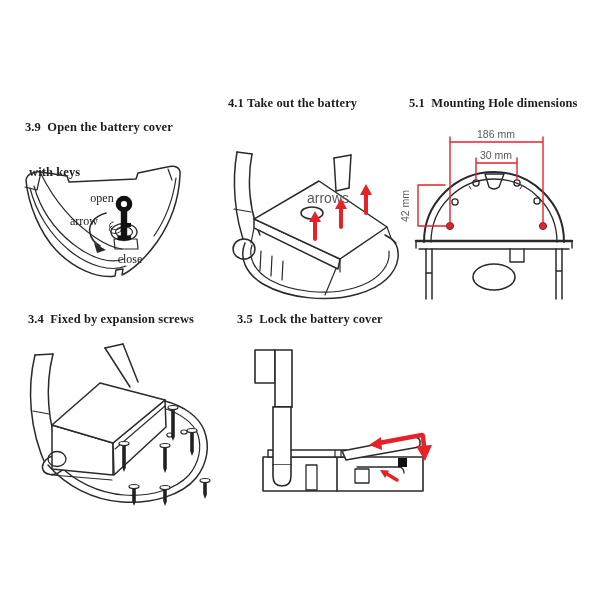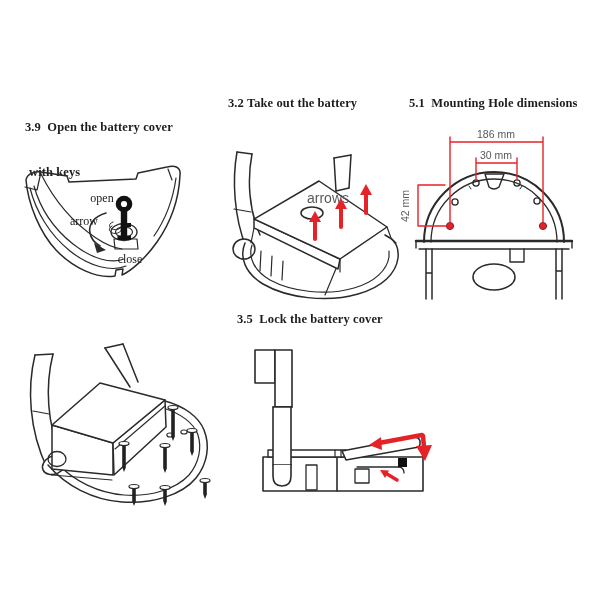--- a/index.html
+++ b/index.html
@@ -18,22 +18,23 @@
 </style>
 </head>
 <body>
 
 <div id="page">
 
   <div class="heading" style="left:25px;top:90px">
     <span style="display:block">3.9  Open the battery cover</span>
     <span style="display:block;margin-left:4px">with keys</span>
   </div>
-  <div class="heading" style="left:228px;top:96px">3.2 Take out the battery</div>
+  <div class="heading" style="left:228px;top:96px">4.1 Take out the battery</div>
   <div class="heading" style="left:409px;top:96px">5.1  Mounting Hole dimensions</div>
+  <div class="heading" style="left:28px;top:312px">3.4  Fixed by expansion screws</div>
   <div class="heading" style="left:237px;top:312px">3.5  Lock the battery cover</div>
 
   <div class="fig" style="left:215px;top:125px">
     <svg width="195" height="180" viewBox="0 0 195 180" fill="none" stroke="#2a2a2a" stroke-width="1.5" stroke-linecap="round" stroke-linejoin="round">
       <g>
         <path d="M22,27 C17,55 19,92 31,122"></path>
         <path d="M37,29 C32,55 34,85 45,110"></path>
         <path d="M22,27 L37,29"></path>
         <path d="M19,84 L36,87" stroke-width="1.2"></path>
       </g>

